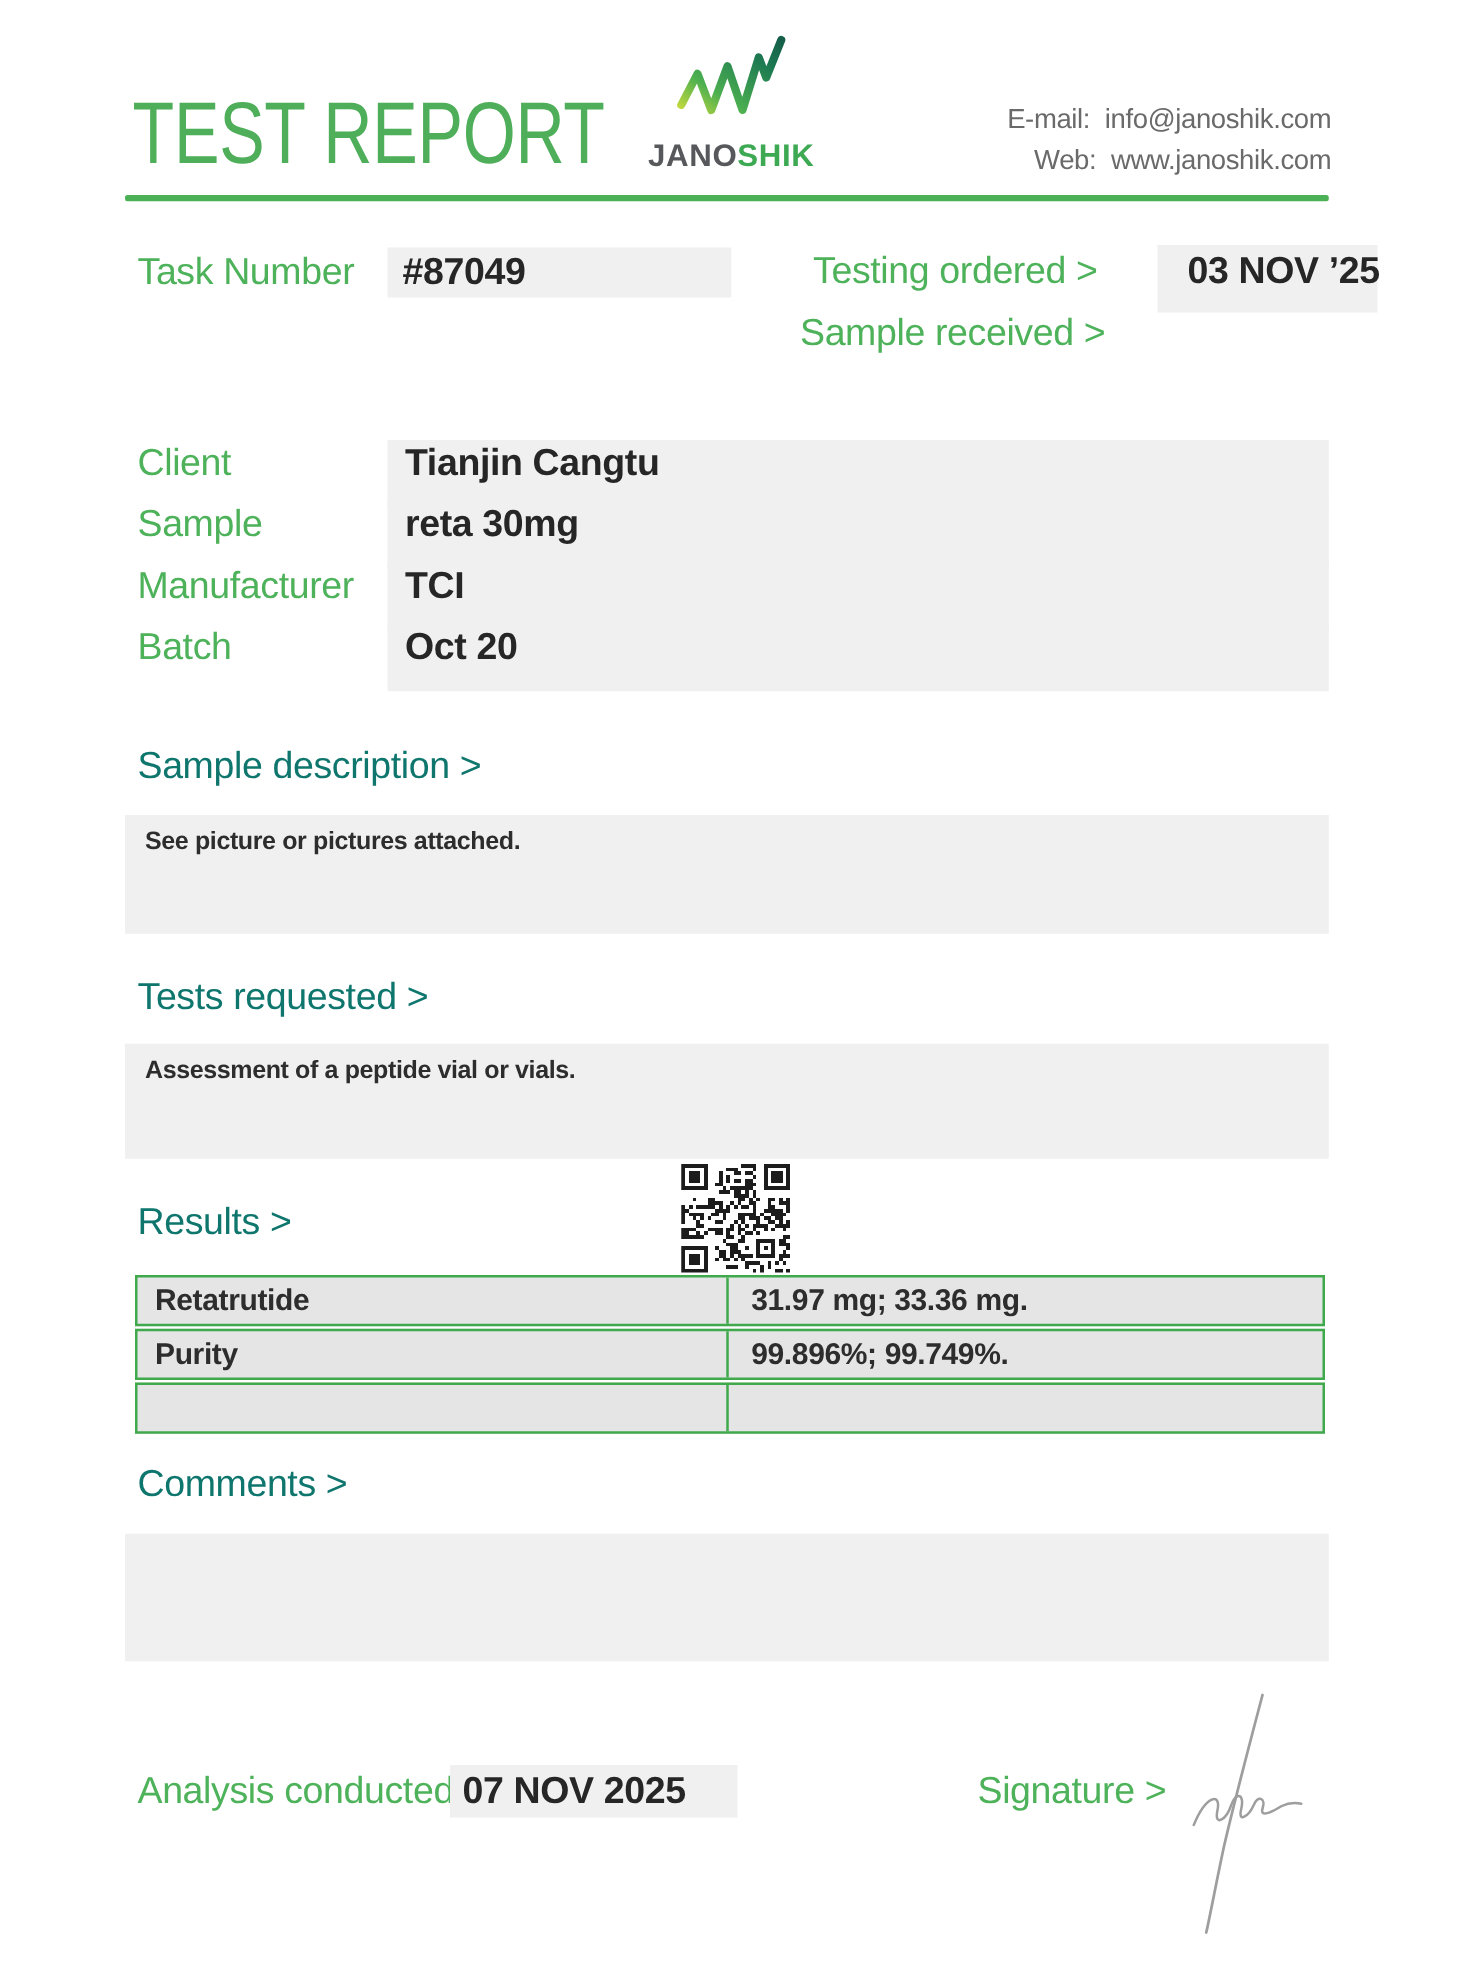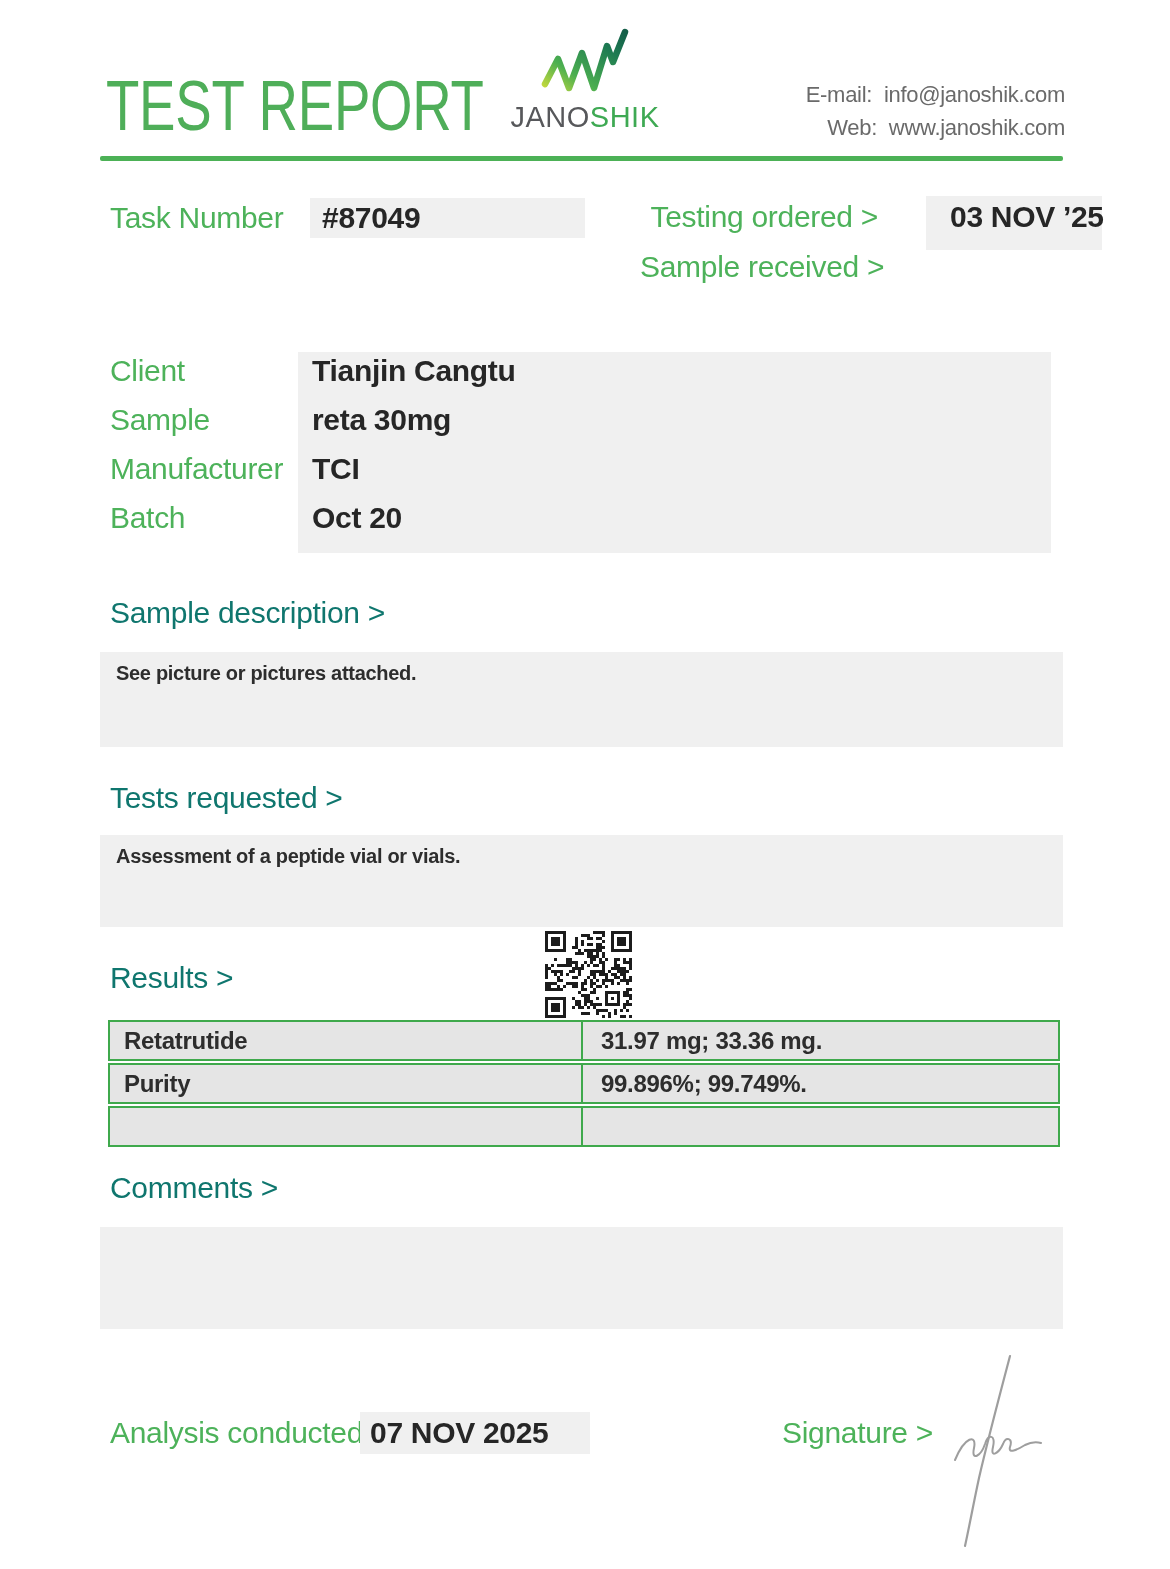--- a/index.html
+++ b/index.html
@@ -13,21 +13,21 @@
   }
   
   .title{
     position:absolute;left:106px;top:66px;
     font-size:70px;font-weight:500;color:#4fae59;
     transform:scaleX(0.78);transform-origin:left top;
     white-space:nowrap;
   }
   .logo{position:absolute;left:500px;top:26px;width:170px;text-align:center;}
   .logo-icon{display:block;margin:0 auto;}
-  .logo-text{font-size:29px;font-weight:400;letter-spacing:0.5px;margin-top:5px;}
+  .logo-text{font-size:25px;font-weight:700;letter-spacing:0.5px;margin-top:15px;}
   .logo-jano{color:#57585b;}
   .logo-shik{color:#3ea953;}
   .contact{
     position:absolute;right:105px;top:78px;text-align:right;
     font-size:22px;color:#6a6a6a;line-height:1.5;
   }
   .contact .row span{margin-left:6px;}
   .rule{
     position:absolute;left:100px;top:156px;width:963px;height:5px;
     background:#4cb156;border-radius:2px;
@@ -44,21 +44,21 @@
     color:#2d2d2d;font-size:20px;font-weight:600;
     padding:10px 0 0 16px;box-sizing:border-box;
   }
   
   .task-label{position:absolute;left:110px;top:198px;line-height:40px;}
   .task-box{left:310px;top:198px;width:275px;height:40px;line-height:40px;padding-left:12px;box-sizing:border-box;}
   .date-label{position:absolute;left:640px;width:238px;text-align:right;line-height:42px;}
   .date-box{width:176px;height:54px;line-height:42px;padding-left:24px;box-sizing:border-box;left:926px;font-weight:700;}
   
   .info-label{position:absolute;left:110px;line-height:38px;}
-  .info-box{left:298px;width:753px;height:54px;line-height:38px;padding-left:14px;box-sizing:border-box;}
+  .info-box{left:310px;width:753px;height:54px;line-height:38px;padding-left:14px;box-sizing:border-box;}
   
   .rtable{position:absolute;left:108px;top:1020px;width:952px;}
   .rtable .trow{
     display:flex;height:41px;box-sizing:border-box;
     border:2px solid #3fa94c;margin-bottom:2px;background:#e5e5e5;
   }
   .rtable .tname{
     width:473px;box-sizing:border-box;border-right:2px solid #3fa94c;
     line-height:37px;padding-left:14px;
     font-size:24px;font-weight:600;color:#2d2d2d;

